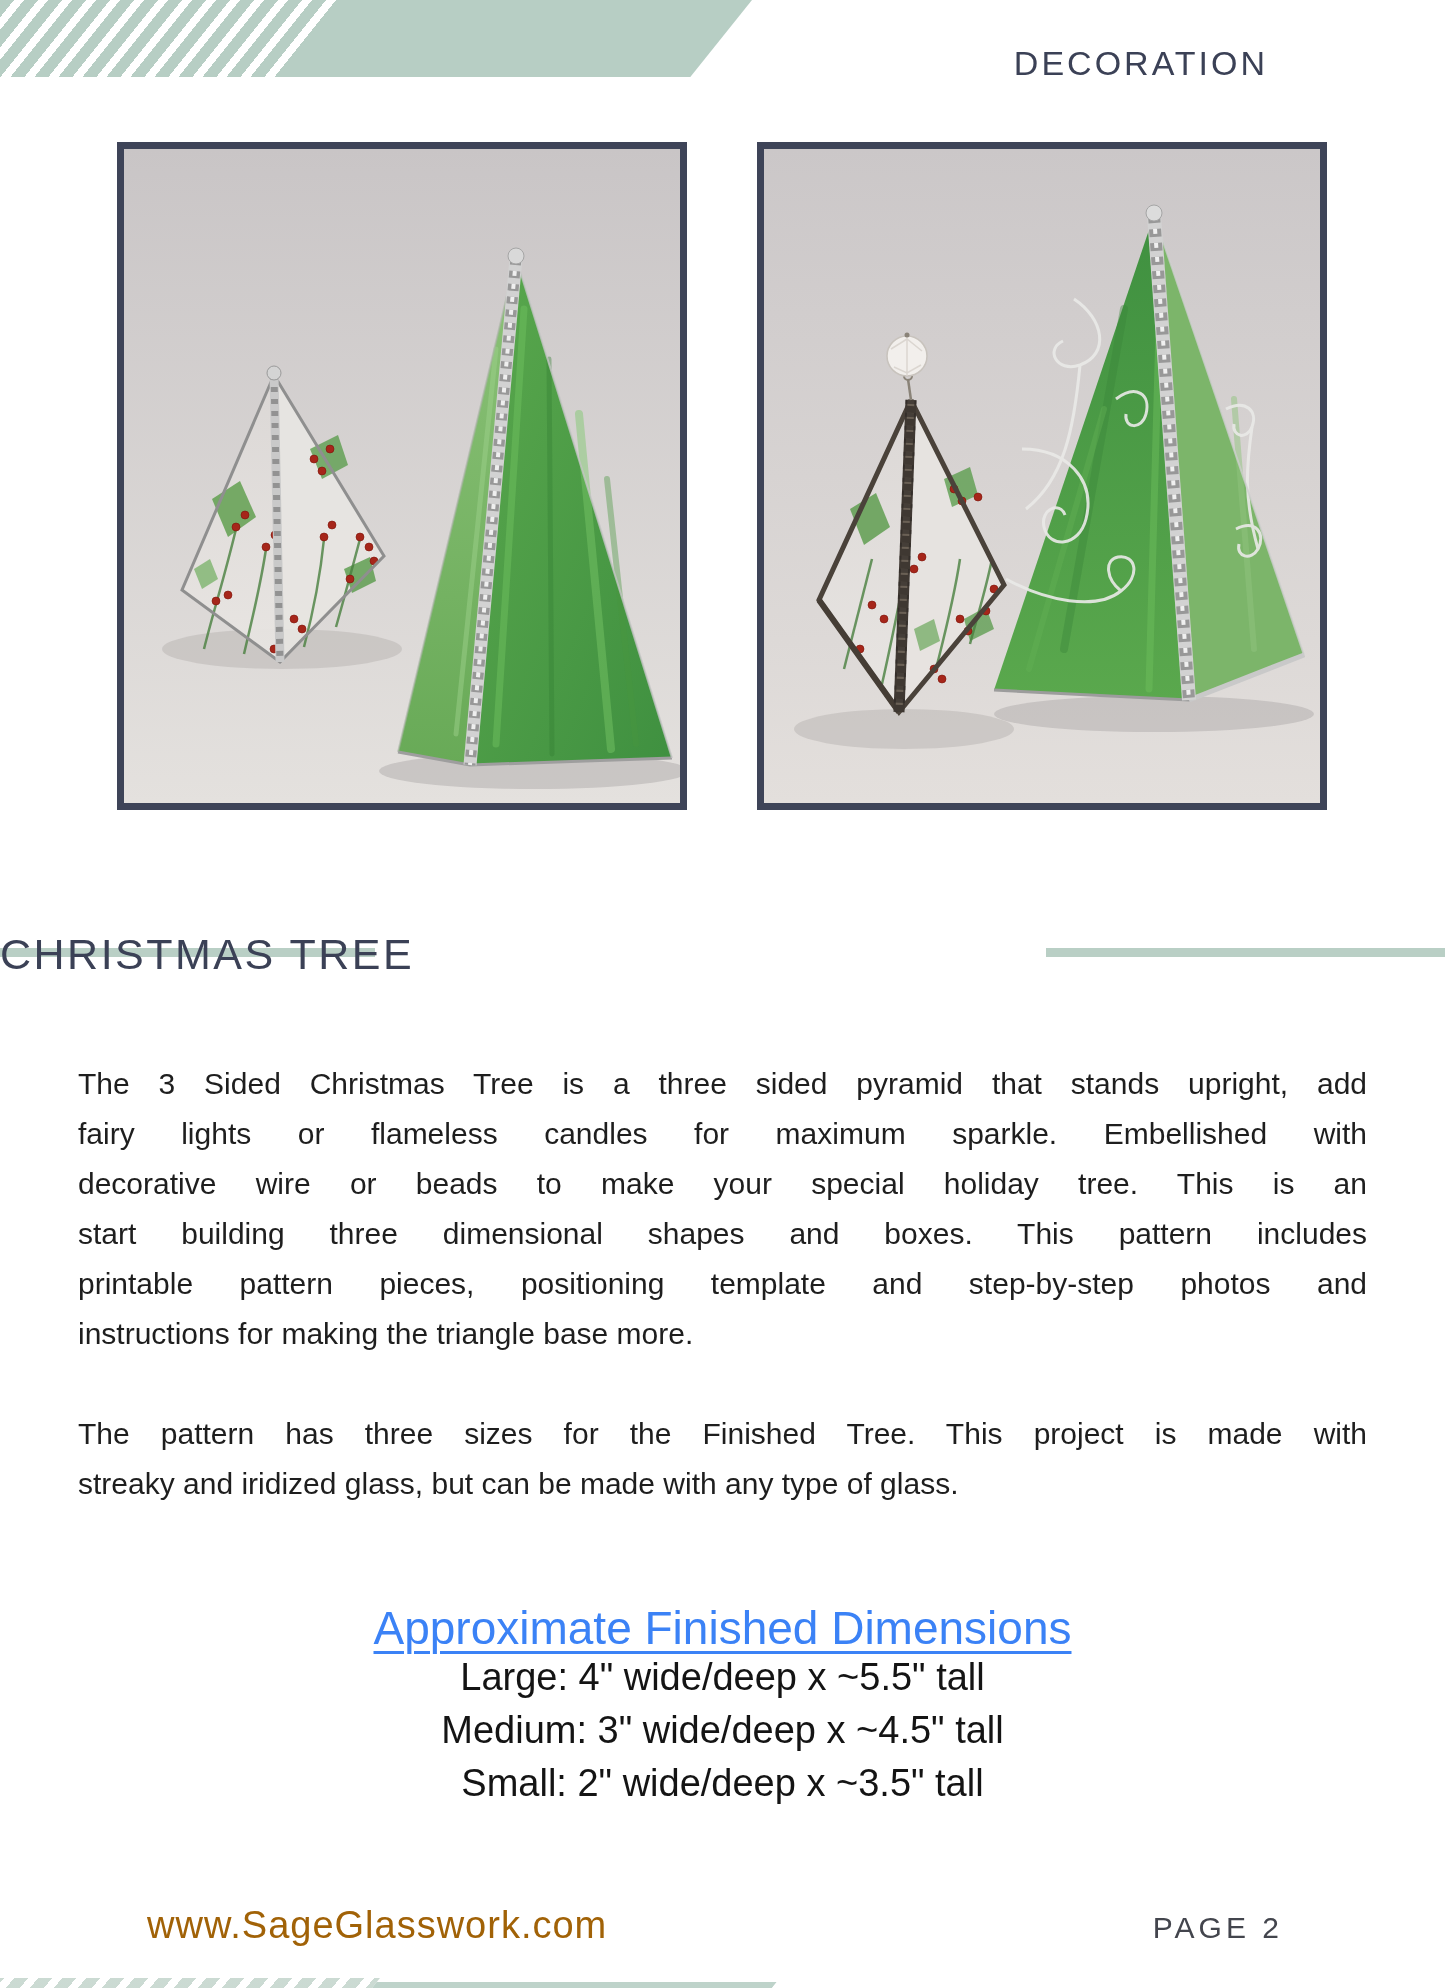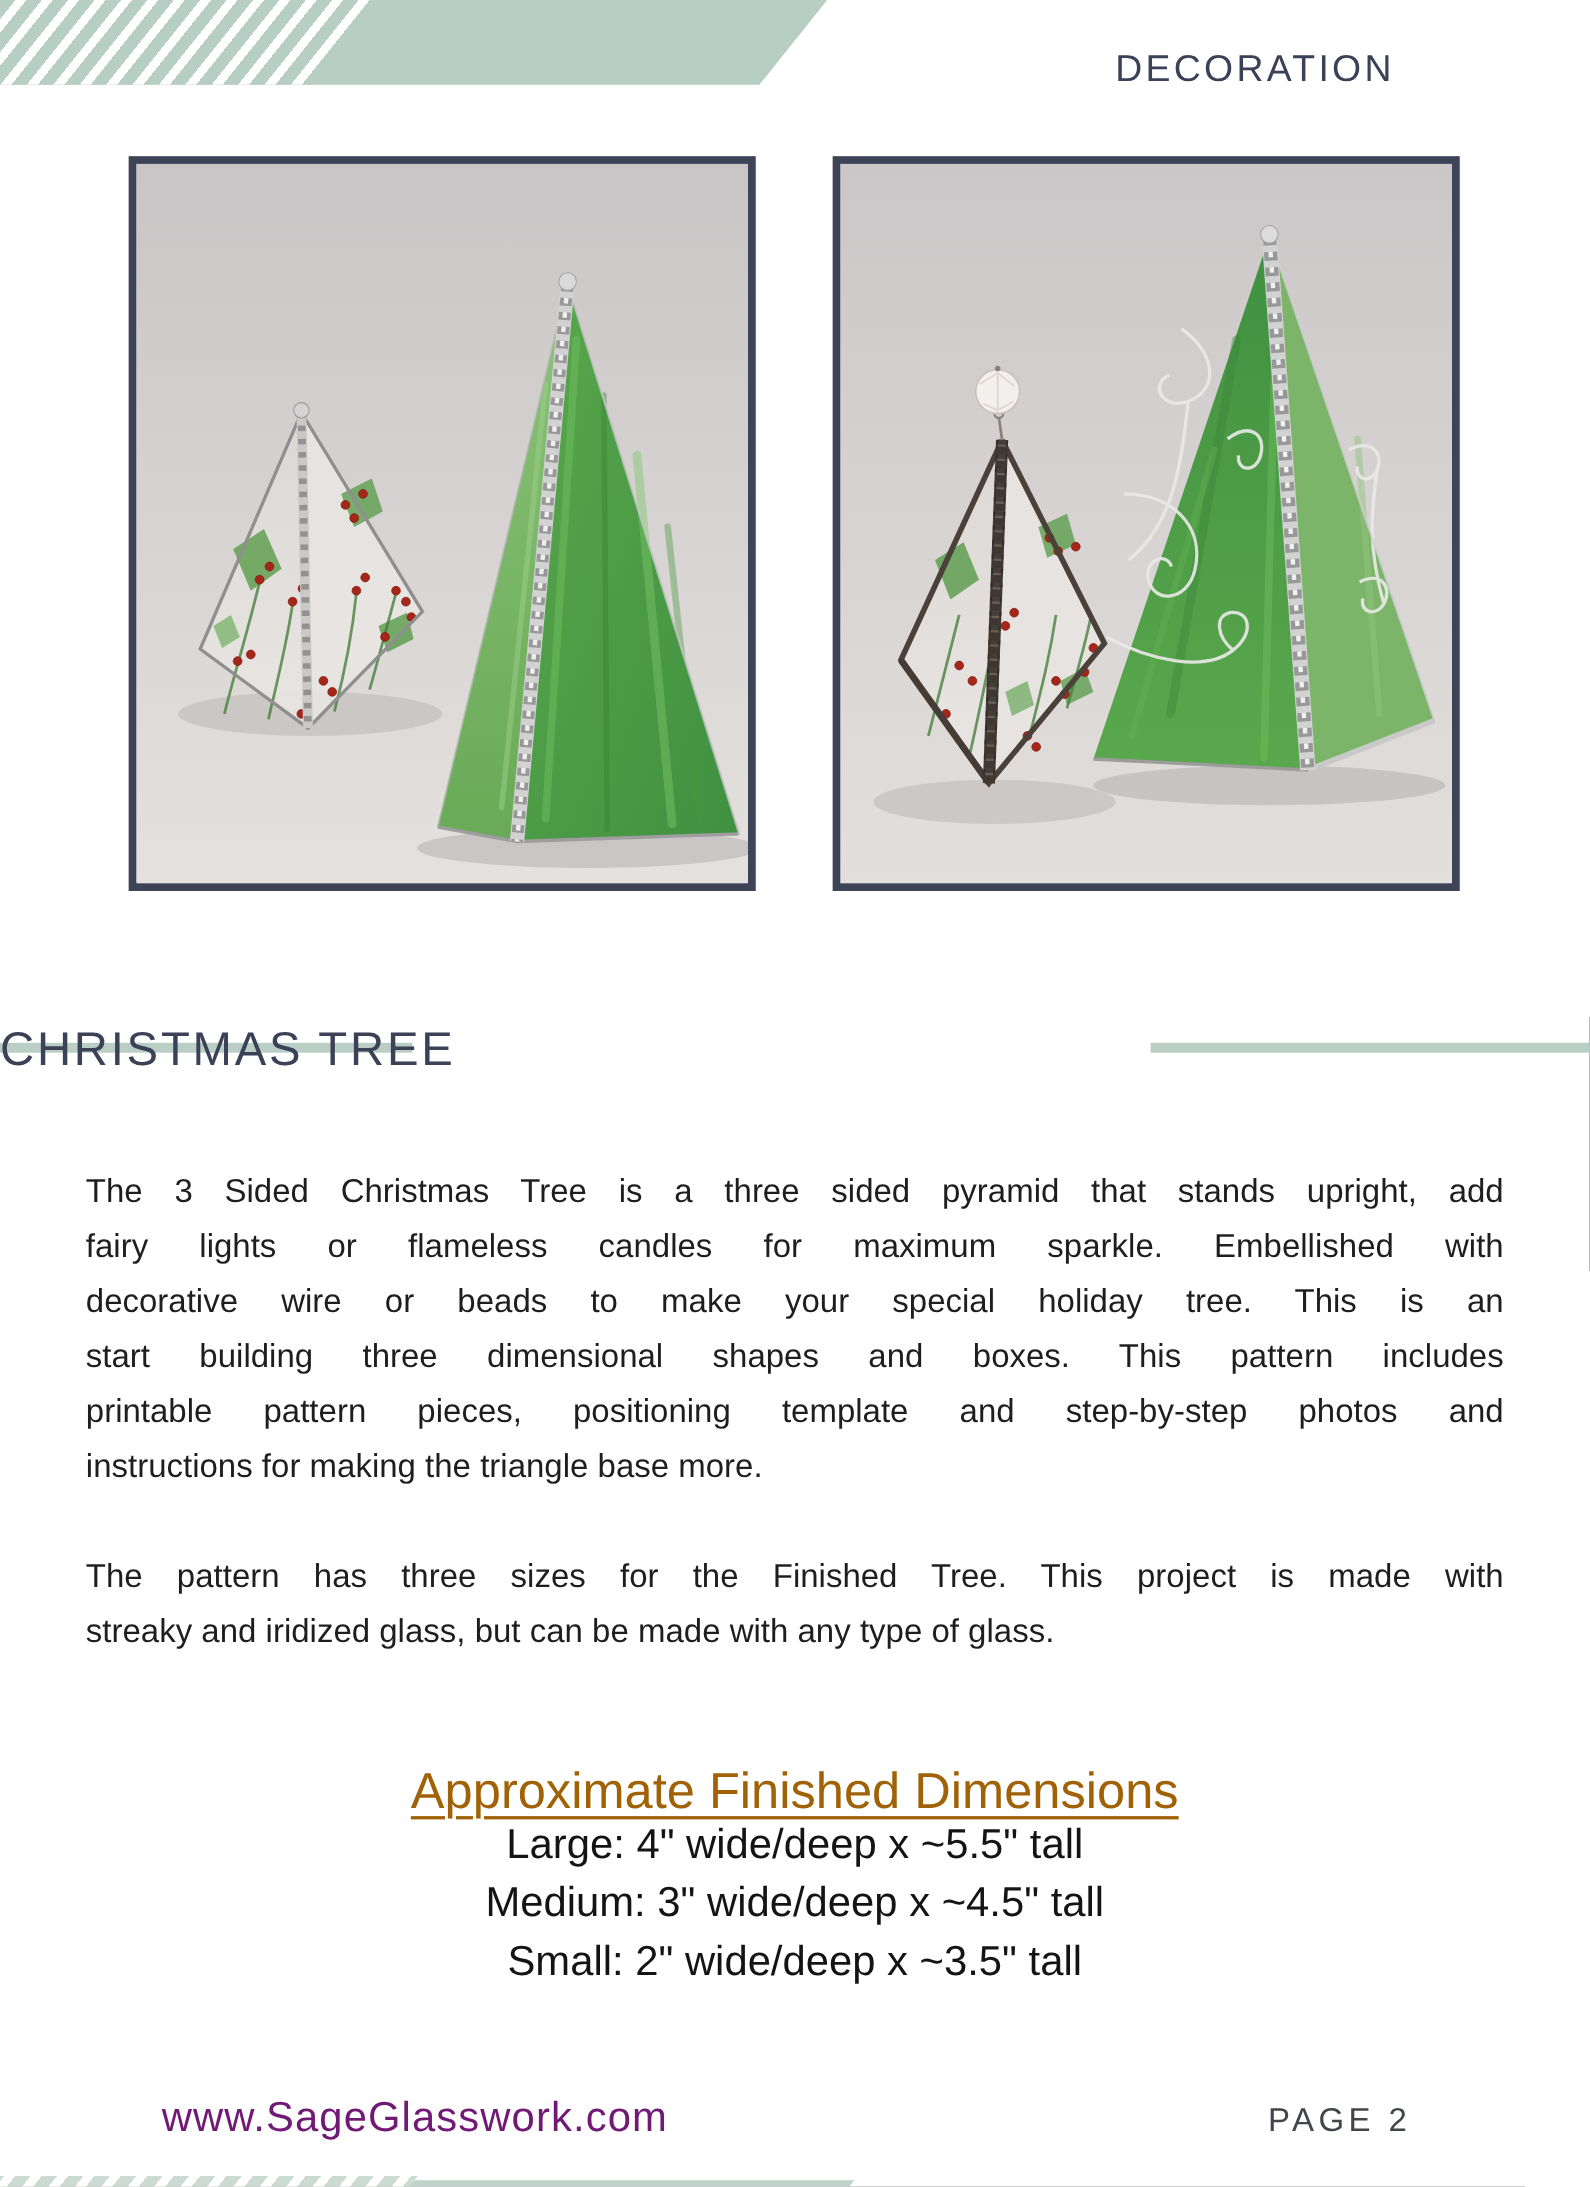--- a/index.html
+++ b/index.html
@@ -79,36 +79,36 @@
     color:#1e1e1e;
   }
   .para{margin:0 0 50px 0;}
   .jline{text-align:justify;text-align-last:justify;}
   .jline.last{text-align-last:left;}
   
   .dim-heading{
     position:absolute;left:0;top:1603px;width:1445px;
     text-align:center;
     font-size:46px;line-height:50px;
-    color:#a16207;
+    color:#3b82f6;
     text-decoration:underline;
     text-decoration-thickness:3px;
     text-underline-offset:7px;
   }
   .dim-sizes{
     position:absolute;left:0;top:1651px;width:1445px;
     text-align:center;
     font-size:38px;line-height:53px;
     color:#141414;
   }
   
   .footer-site{
     position:absolute;left:147px;top:1903px;
     font-size:38px;line-height:44px;letter-spacing:1px;
-    color:#701a75;
+    color:#a16207;
   }
   .footer-page{
     position:absolute;right:162px;top:1906px;
     font-size:30px;line-height:44px;letter-spacing:4px;
     color:#43454d;
   }
 </style>
 </head>
 <body>
 

